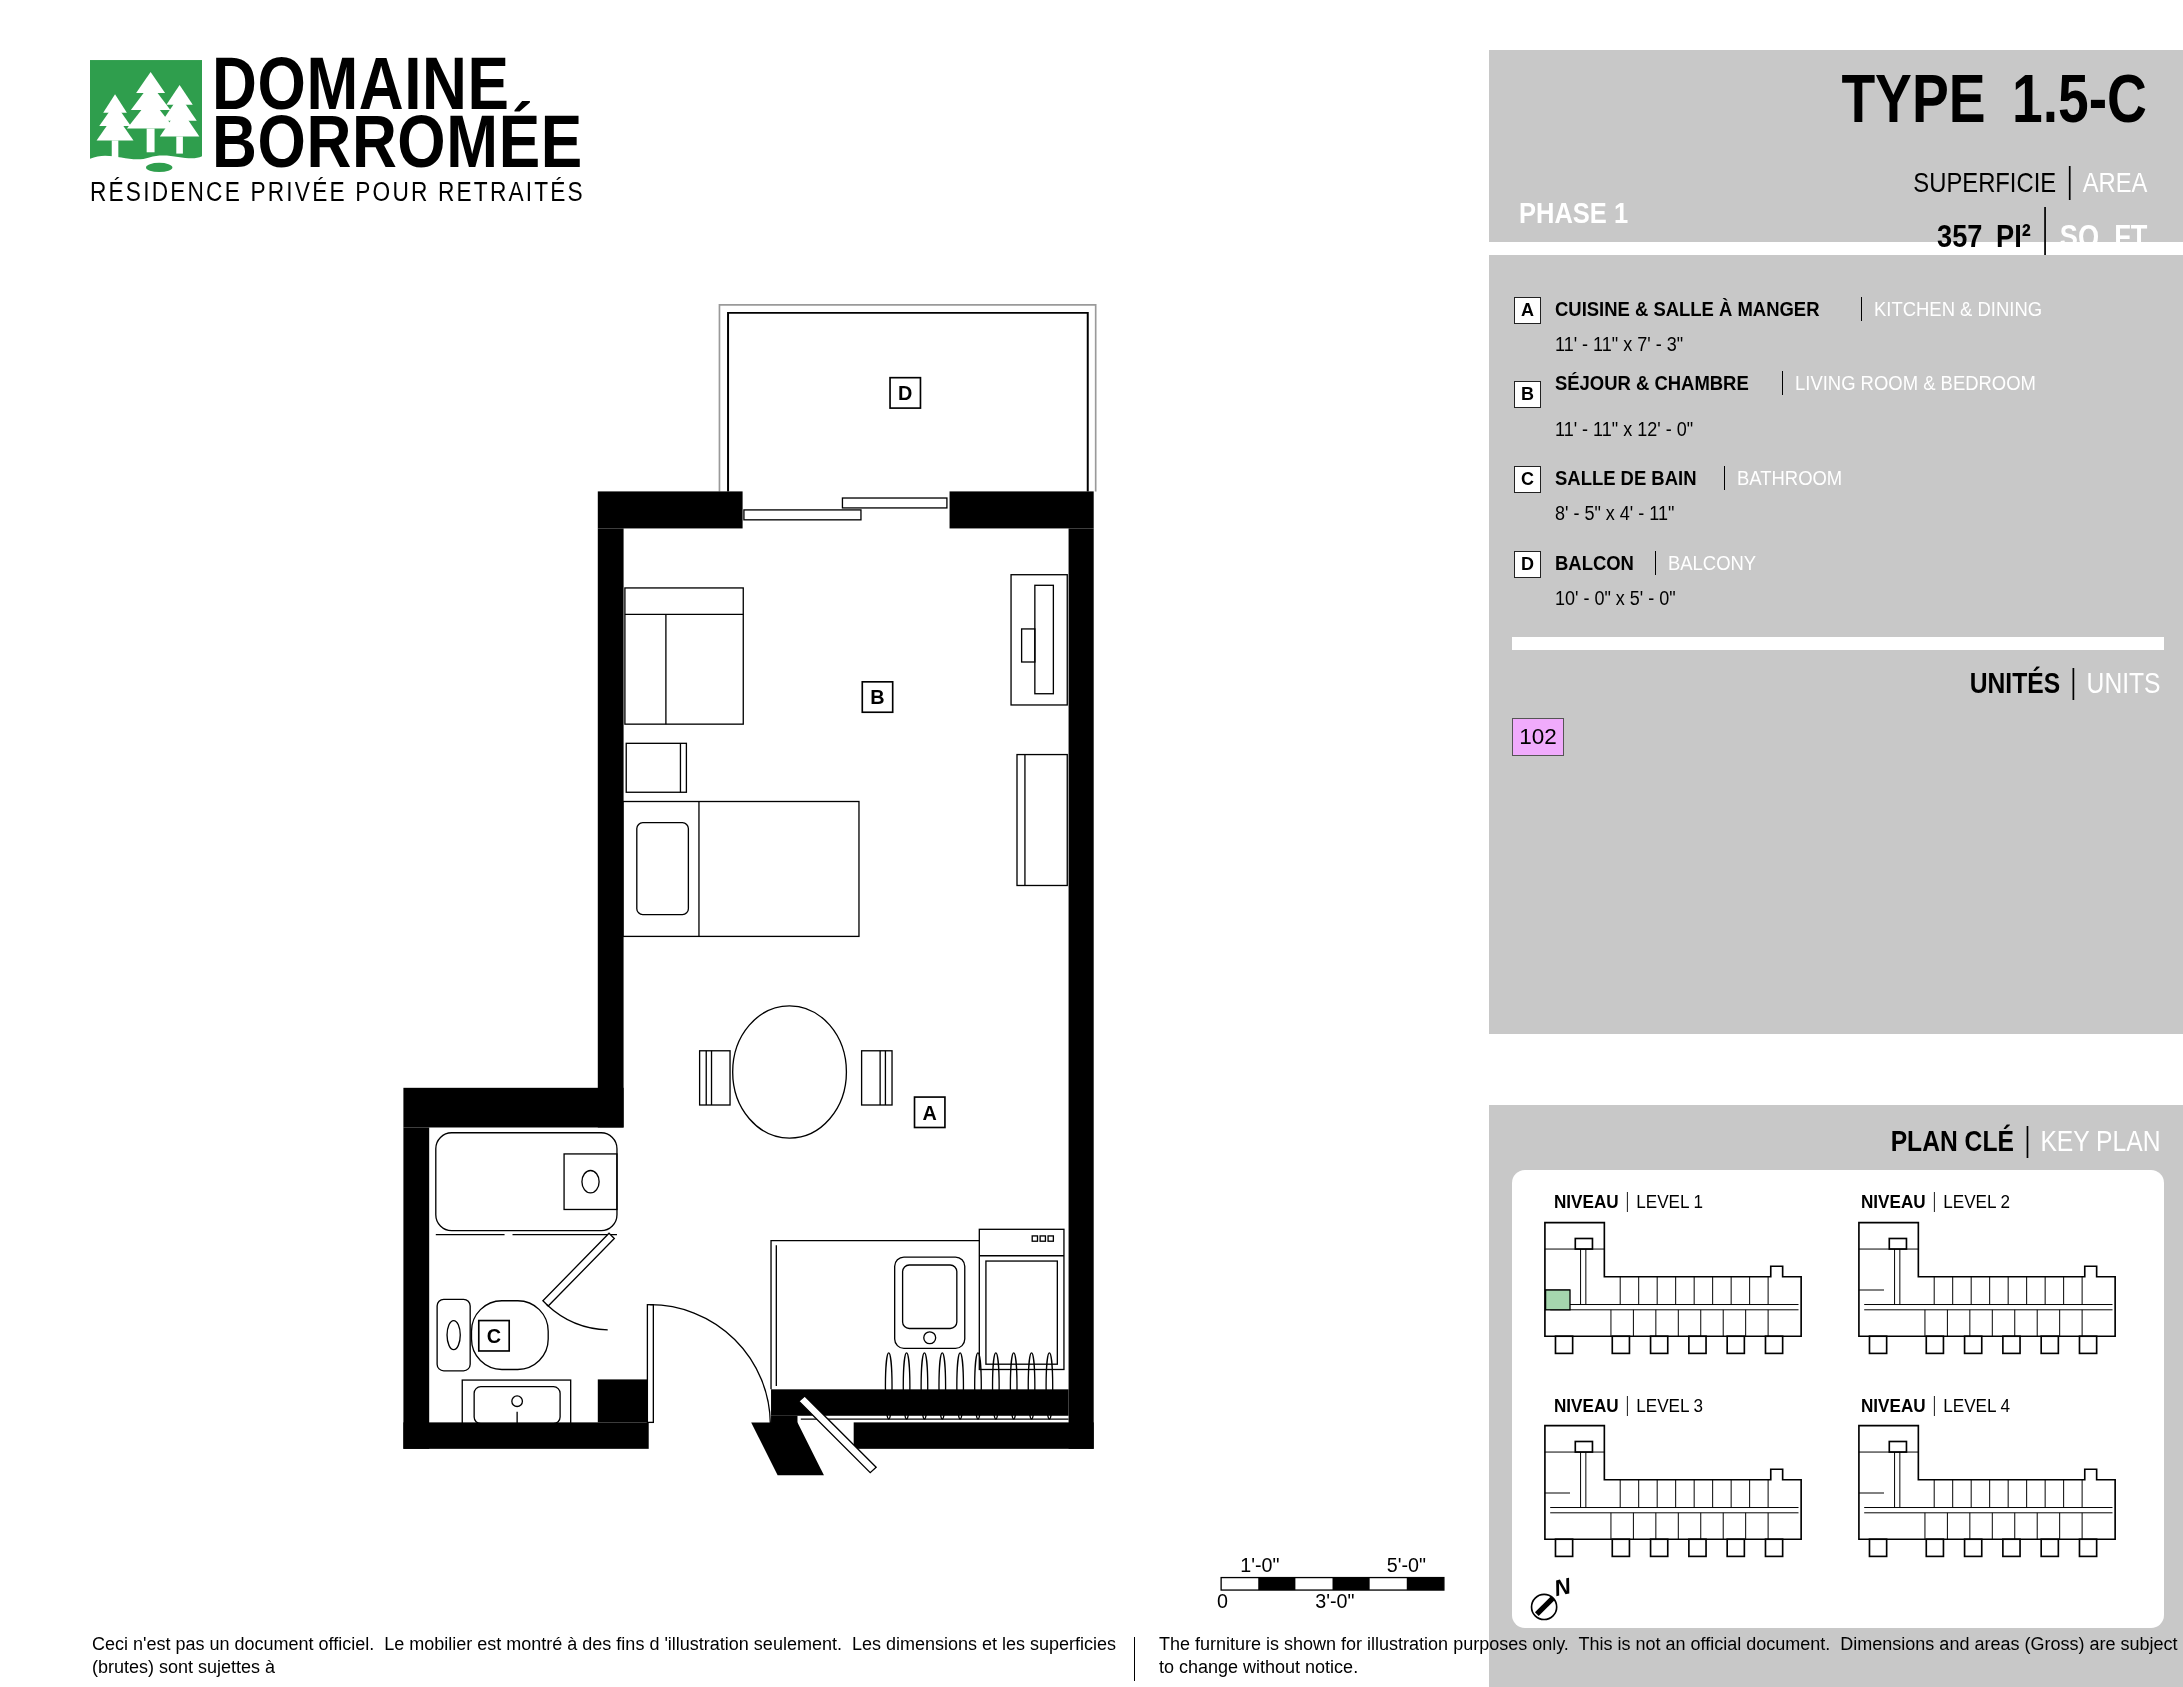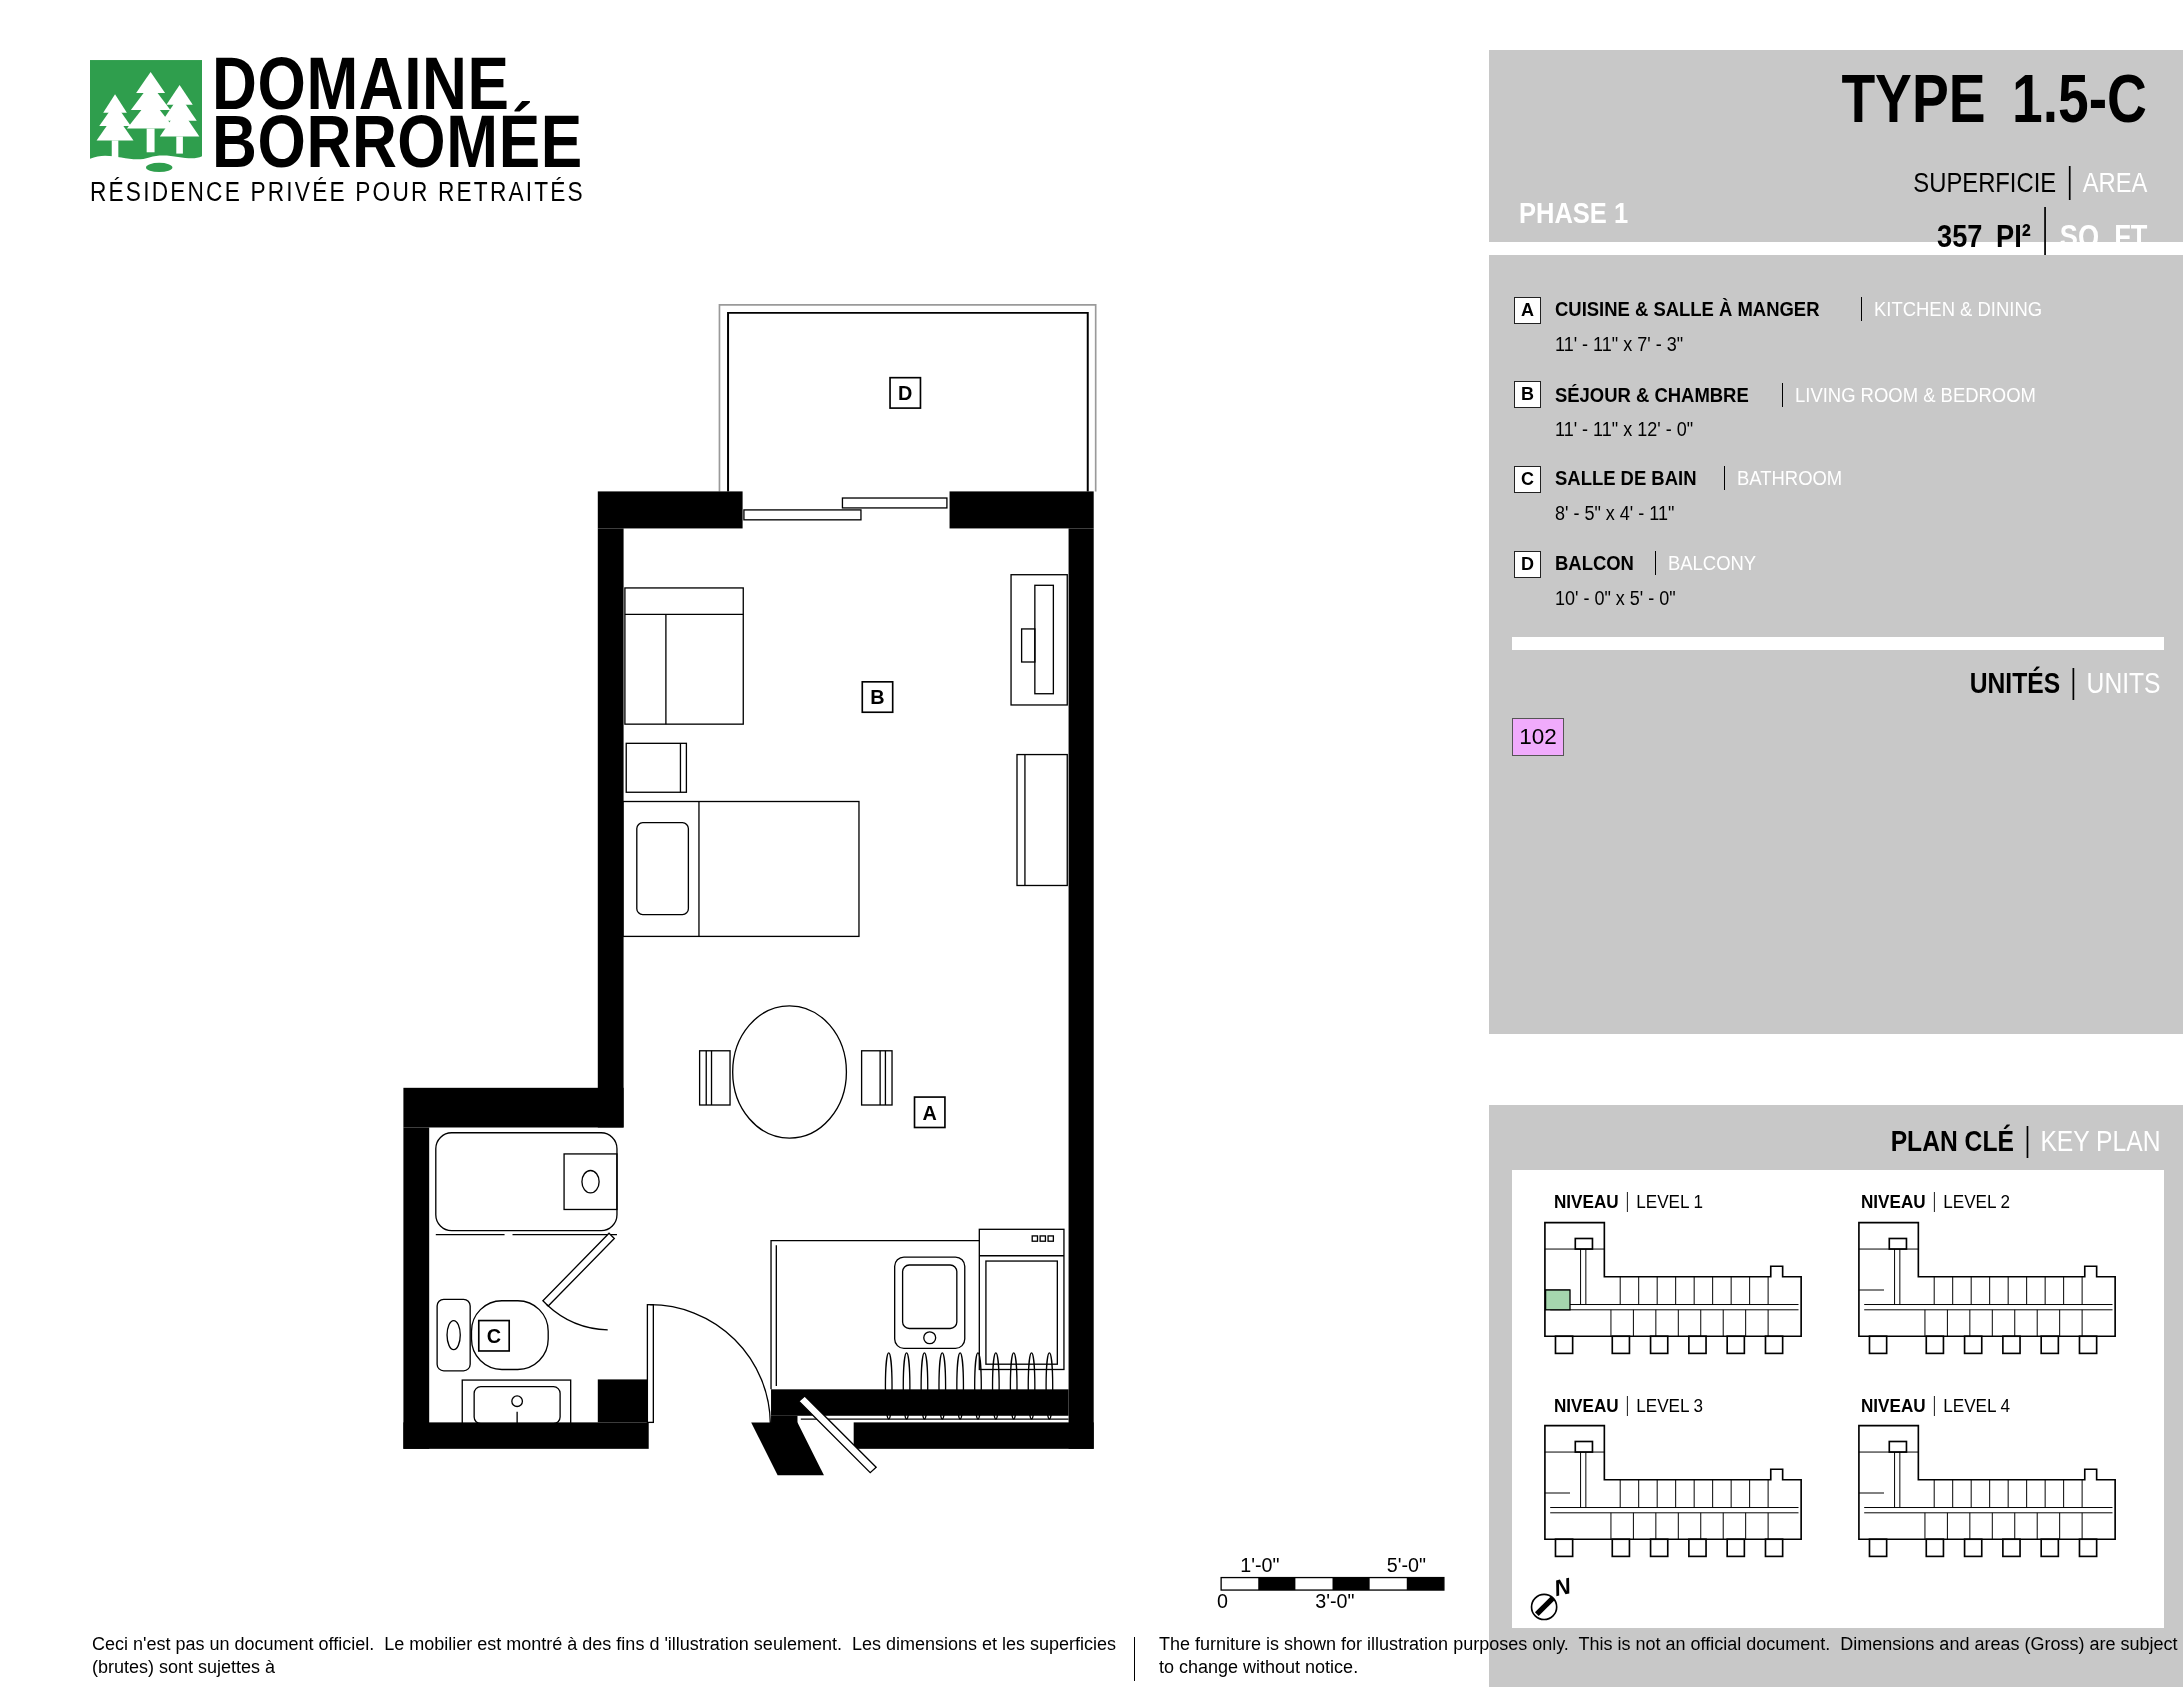--- a/index.html
+++ b/index.html
@@ -92,21 +92,21 @@
     <div class="row abs" style="left:66px;top:42px;gap:12px;">
       <span class="lname">CUISINE &amp; SALLE À MANGER</span>
       <span class="vbar" style="height:24px;border-left-width:1.3px;"></span>
       <span class="lname white" style="font-weight:normal;">KITCHEN &amp; DINING</span>
     </div>
     <div class="abs ldims" style="left:66px;top:78px;">11' - 11" x 7' - 3"</div>
 
     <div class="lbox" style="left:25px;top:126px;">
       <span>B</span>
       </div>
-    <div class="row abs" style="left:66px;top:128px;gap:12px;">
+    <div class="row abs" style="left:66px;top:116px;gap:12px;">
       <span class="lname">SÉJOUR &amp; CHAMBRE</span>
       <span class="vbar" style="height:24px;border-left-width:1.3px;"></span>
       <span class="lname white" style="font-weight:normal;">LIVING ROOM &amp; BEDROOM</span>
     </div>
     <div class="abs ldims" style="left:66px;top:163px;">11' - 11" x 12' - 0"</div>
 
     <div class="lbox" style="left:25px;top:211px;">
       <span>C</span>
       </div>
     <div class="row abs" style="left:66px;top:211px;gap:12px;">
@@ -138,21 +138,21 @@
     </div>
   </div>
 
   <div class="panel" style="left:1449px;top:1105px;width:698px;height:587px;">
     <div class="row rt sect-title" style="right:26.5px;top:20px;gap:14.6px;">
       <span>PLAN CLÉ</span>
       <span class="vbar" style="height:32px;"></span>
       <span class="en">KEY PLAN</span>
     </div>
 
-    <div class="kp-white" style="left:23px;top:65px;width:652px;height:458px;">
+    <div class="kp-white" style="left:23px;top:65px;width:652px;height:458px;border-radius:13px;">
 
       <div class="row abs nivrow" style="left:42px;top:21px;gap:9.3px;">
         <b>NIVEAU</b>
         <span class="vbar" style="height:20px;border-left-width:1.3px;"></span>
         <span class="en">LEVEL 1</span>
       </div>
       <div class="row abs nivrow" style="left:349px;top:21px;gap:9.3px;">
         <b>NIVEAU</b>
         <span class="vbar" style="height:20px;border-left-width:1.3px;"></span>
         <span class="en">LEVEL 2</span>

